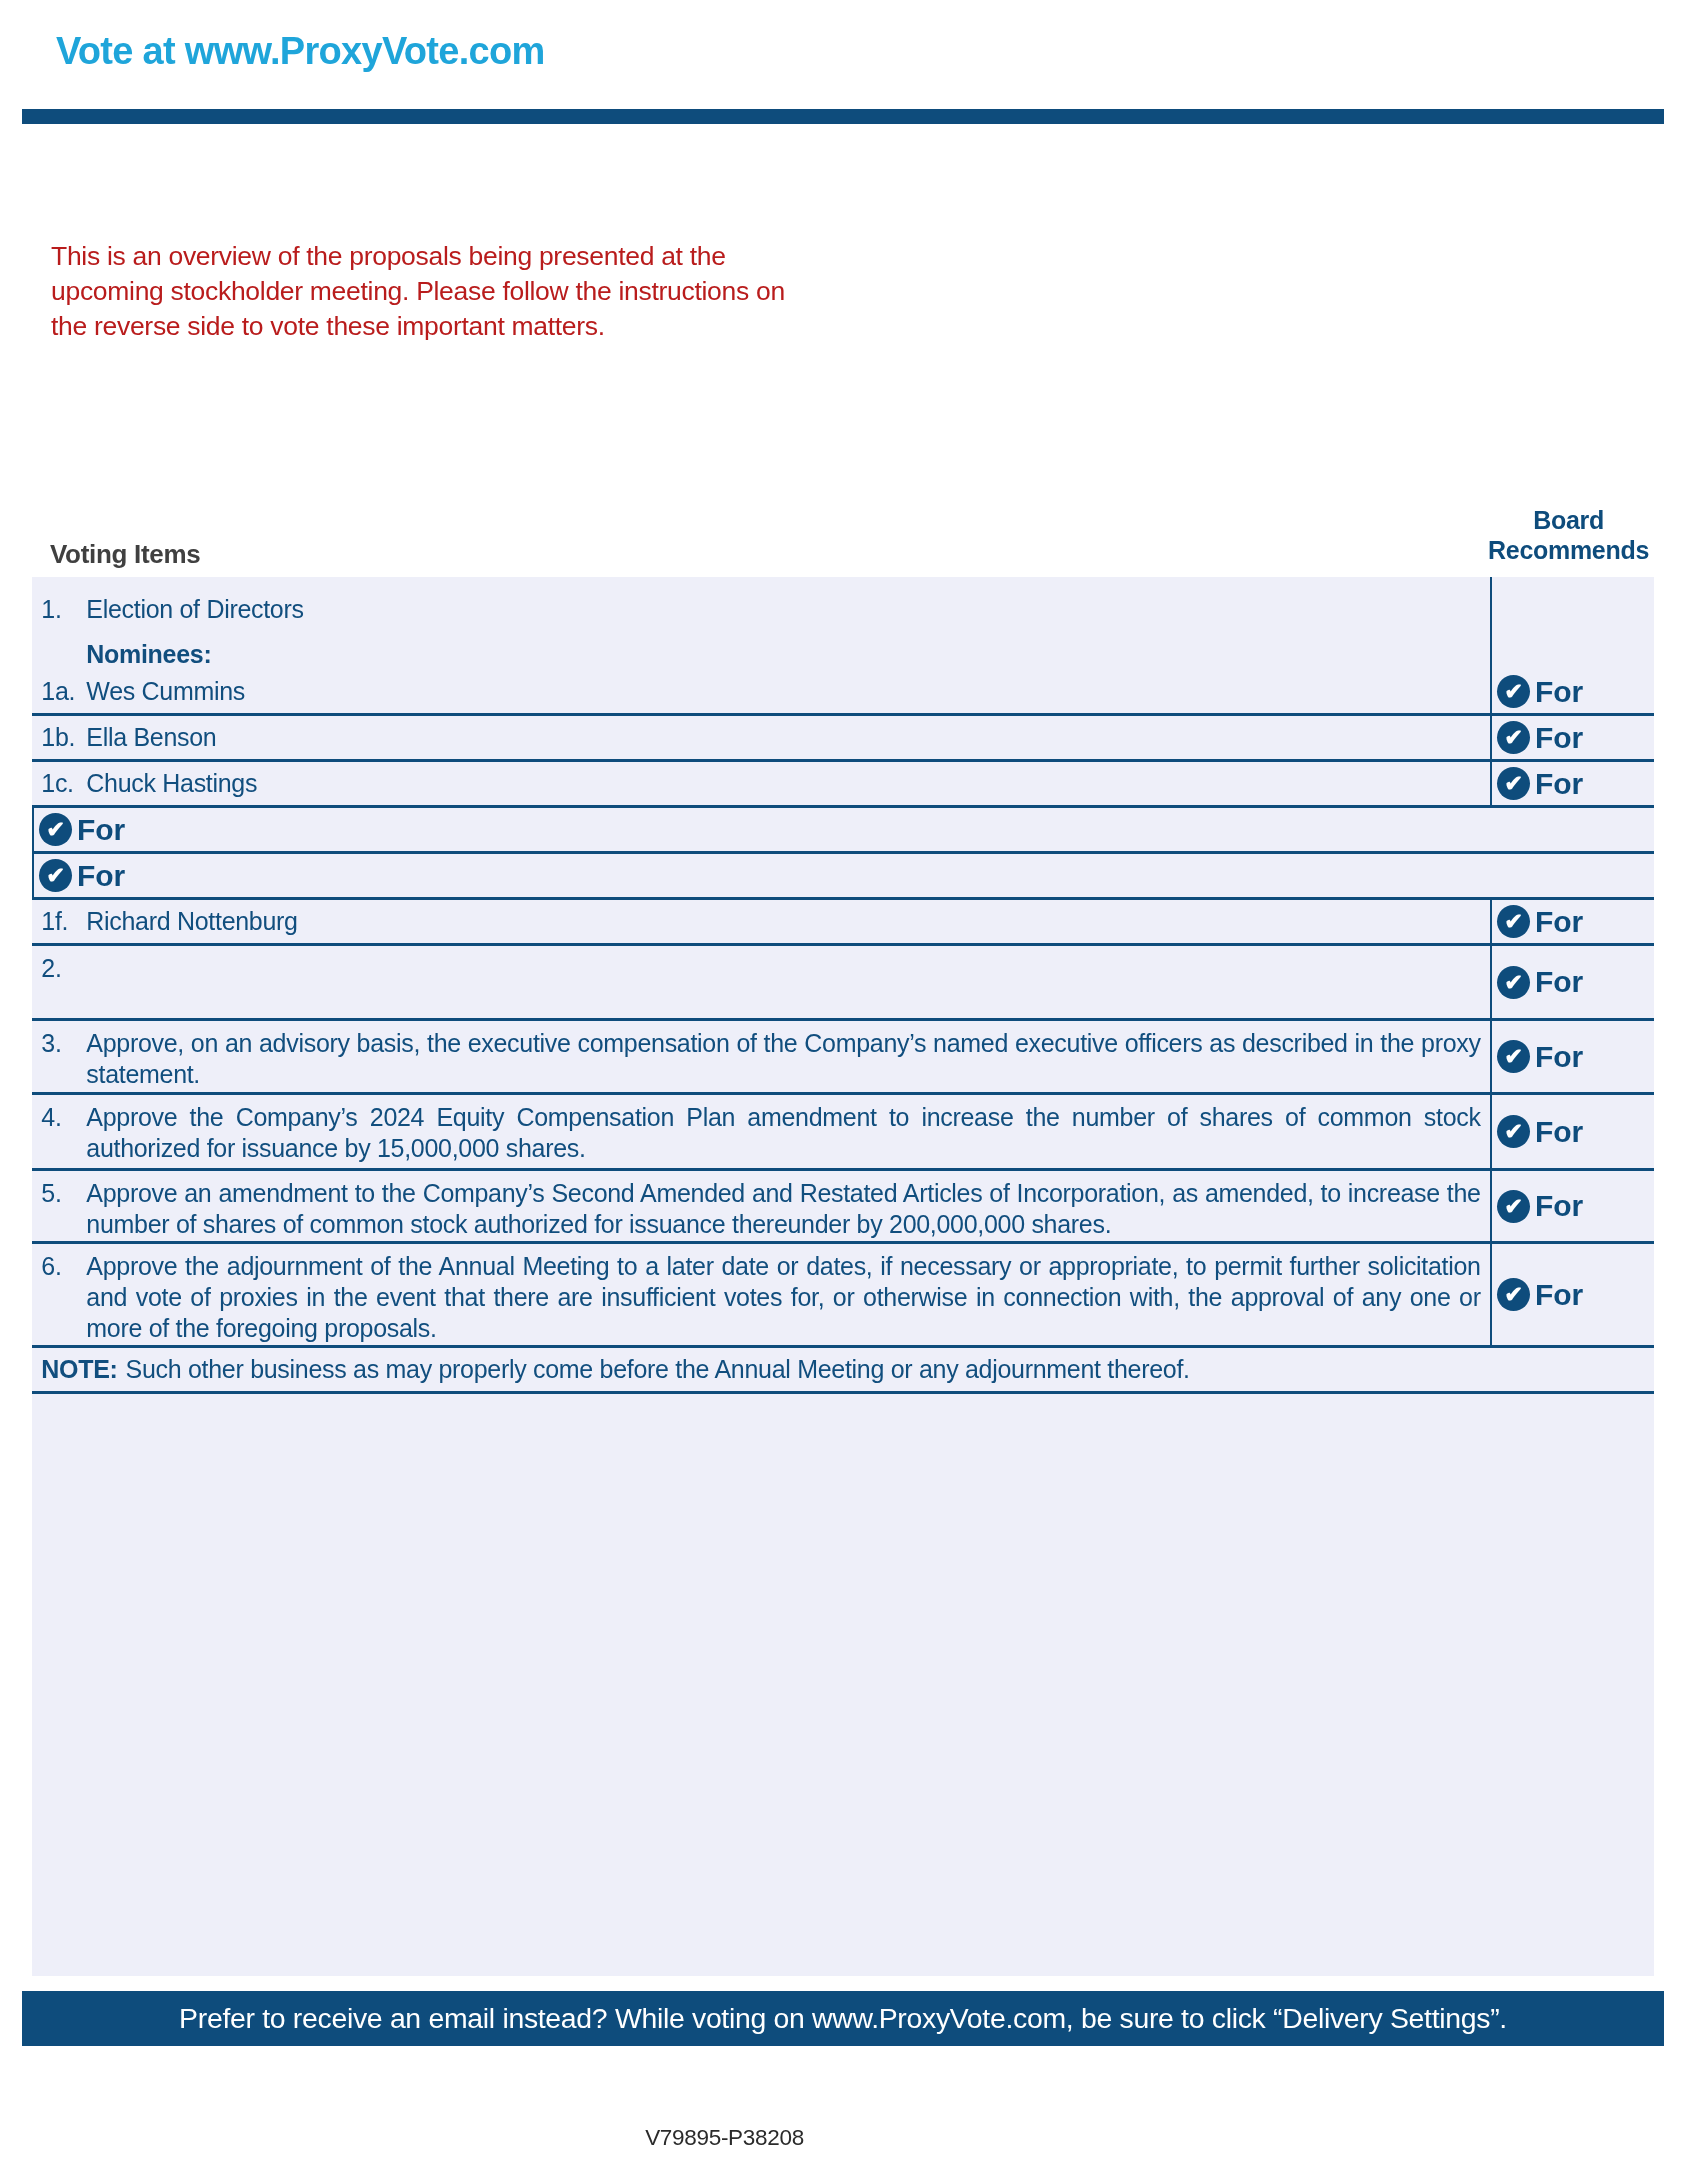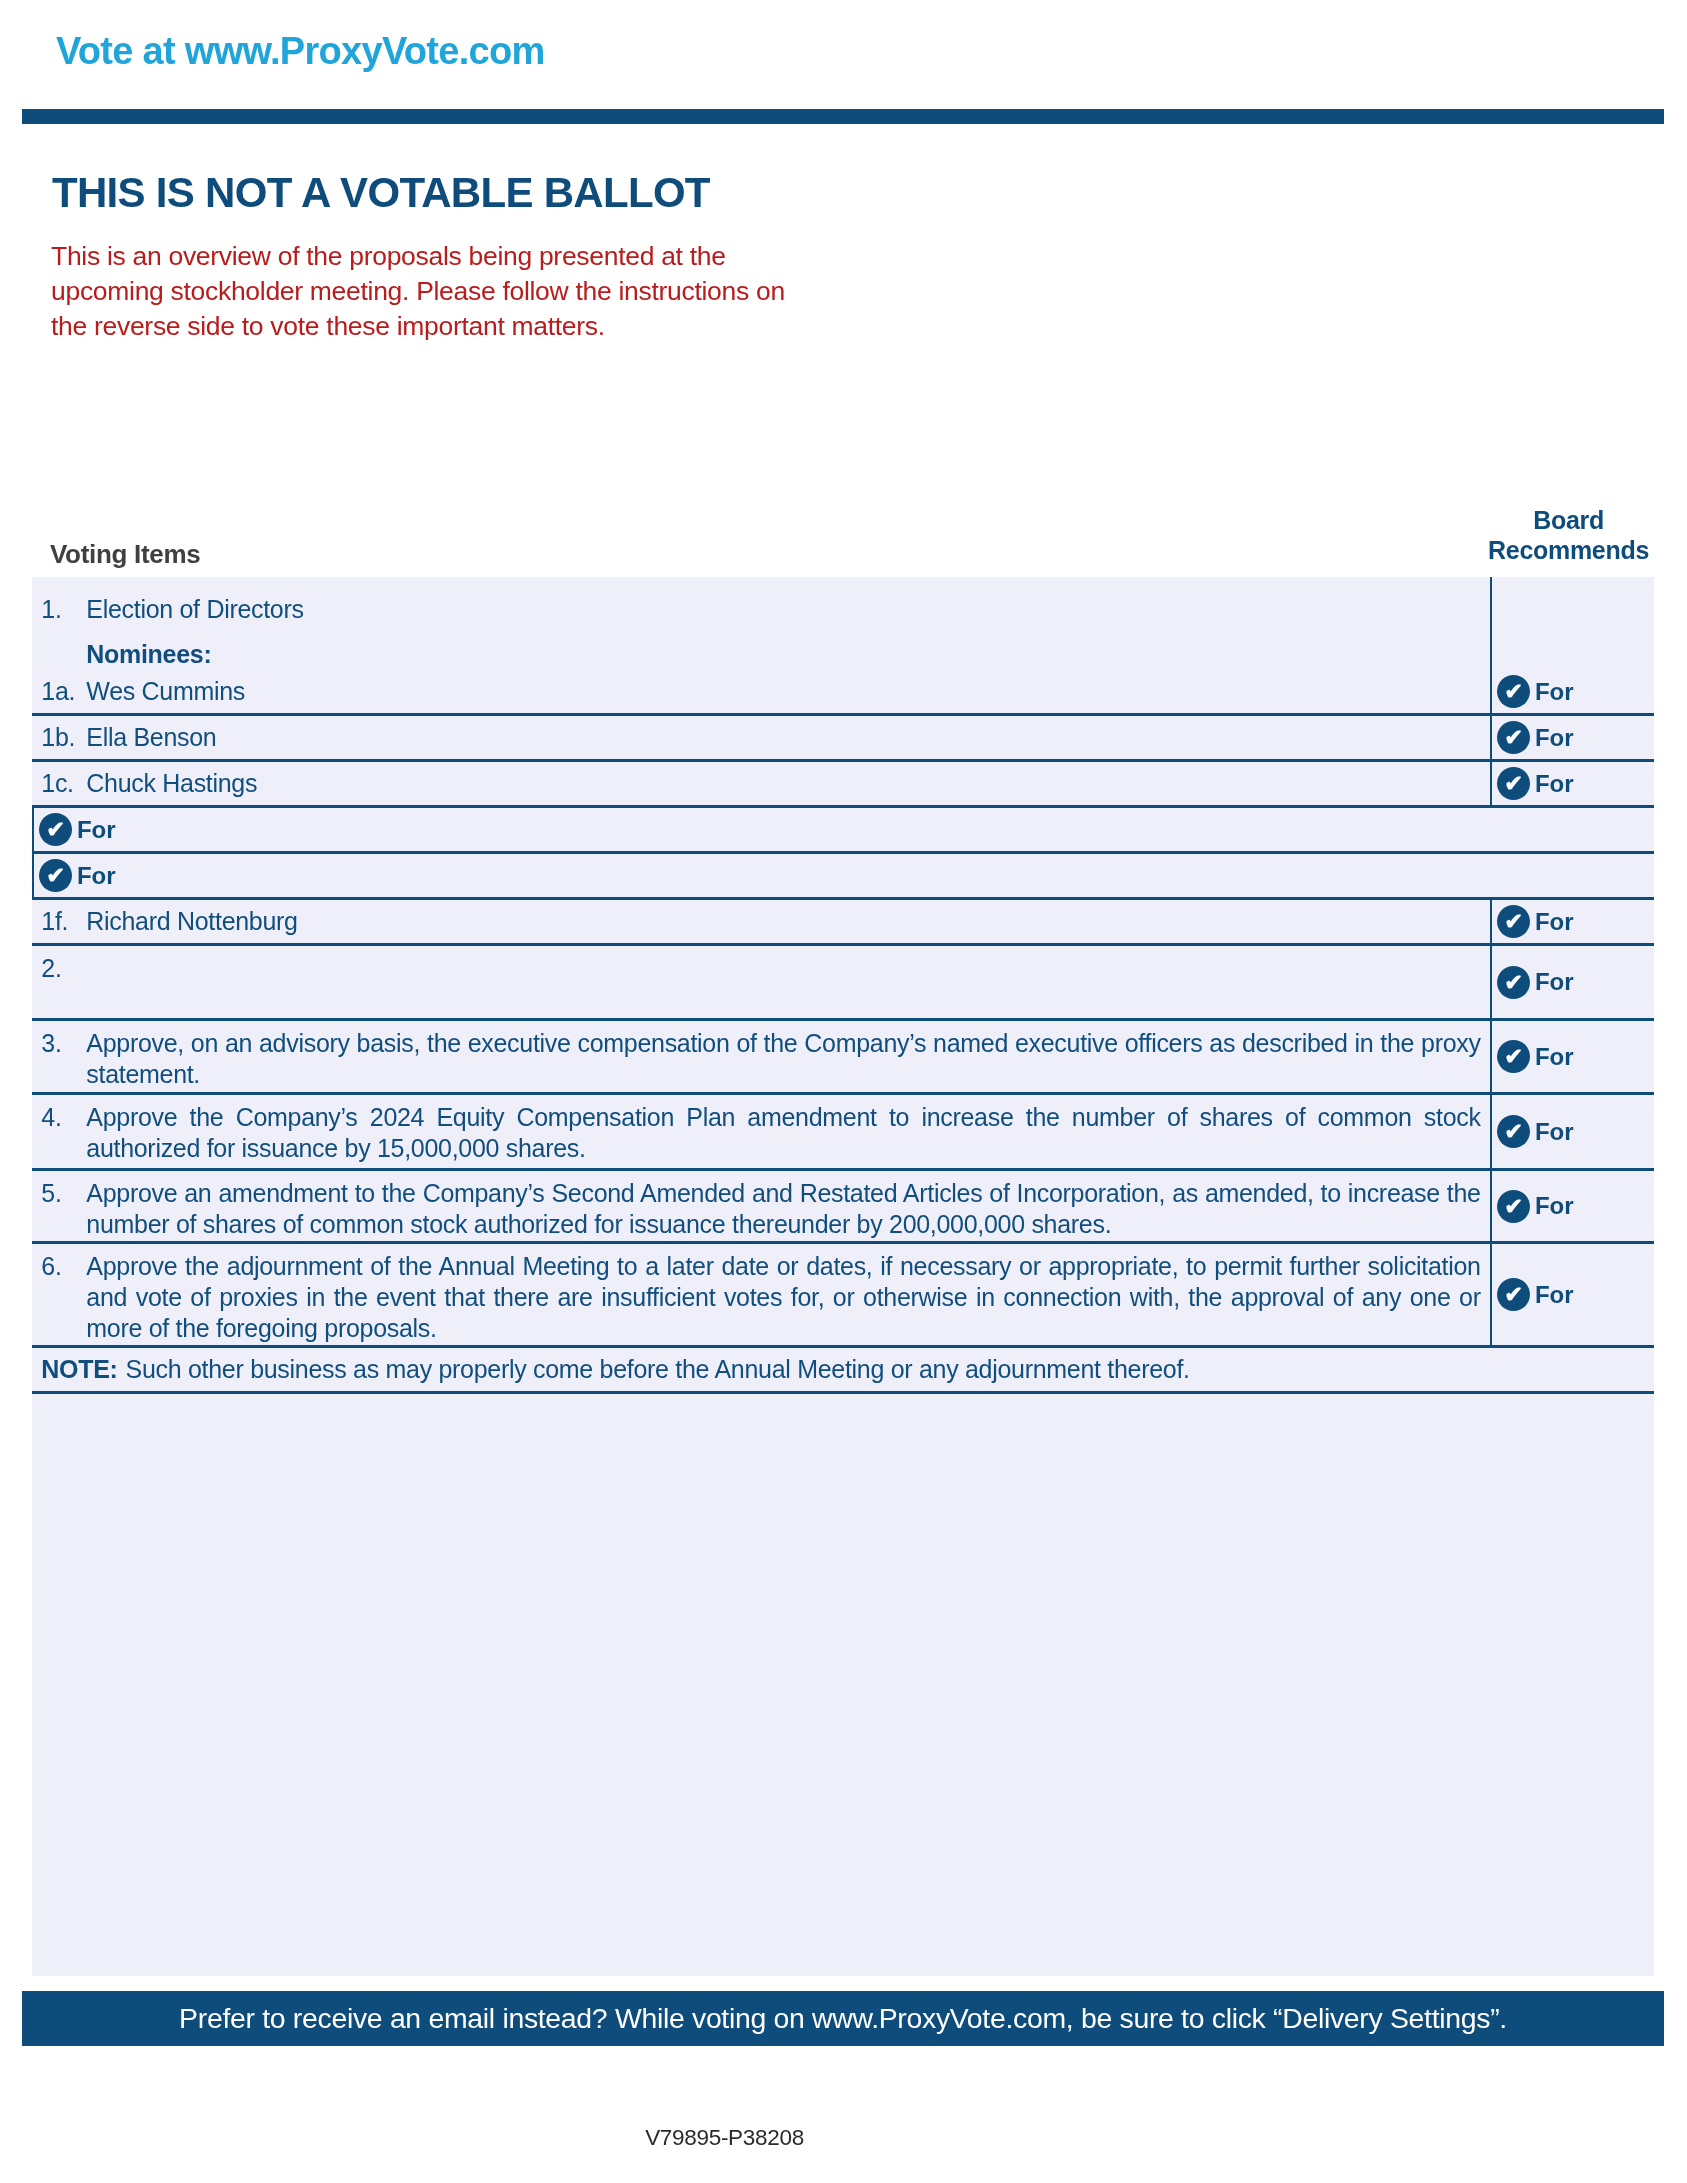--- a/index.html
+++ b/index.html
@@ -52,39 +52,38 @@
   .row-note { height:46px; }
   .row-note .cell-main { align-items:center; }
   .note-label { font-weight:bold; margin-right:8px; }
 
   .row-empty { height:582px; }
 
   .for-badge { display:flex; align-items:center; }
   .check-circle { width:33px; height:33px; border-radius:50%; background:#0E4C7C; color:#ffffff;
                   display:flex; align-items:center; justify-content:center; font-size:22.5px;
                   font-weight:bold; flex:0 0 33px; }
-  .for-text { font-size:24px; font-weight:bold; color:#0E4C7C; margin-left:4.6px; }
+  .for-text { font-size:30px; font-weight:bold; color:#0E4C7C; margin-left:4.6px; }
 
   .footer-bar { position:absolute; left:22px; top:1991px; width:1642px; height:55px;
                 background:#0E4C7C; color:#ffffff; display:flex; align-items:center;
                 justify-content:center; font-size:28.4px; letter-spacing:-0.3px; }
 
   .doc-code { position:absolute; left:0; top:2125px; width:1449px; text-align:center;
               font-size:22.5px; color:#2b2b2b; letter-spacing:-0.3px; }
 </style>
 </head>
 <body>
 
 <div class="page">
 
   <div class="brand">Vote at www.ProxyVote.com</div>
 
   <div class="topbar"></div>
 
-  <div class="doc-title">THIS IS NOT A VOTABLE BALLOT</div>
 
   <div class="intro">This is an overview of the proposals being presented at the
 upcoming stockholder meeting. Please follow the instructions on
 the reverse side to vote these important matters.</div>
 
   <div class="voting-items-label">Voting Items</div>
 
   <div class="board-label">Board
 Recommends</div>
 

